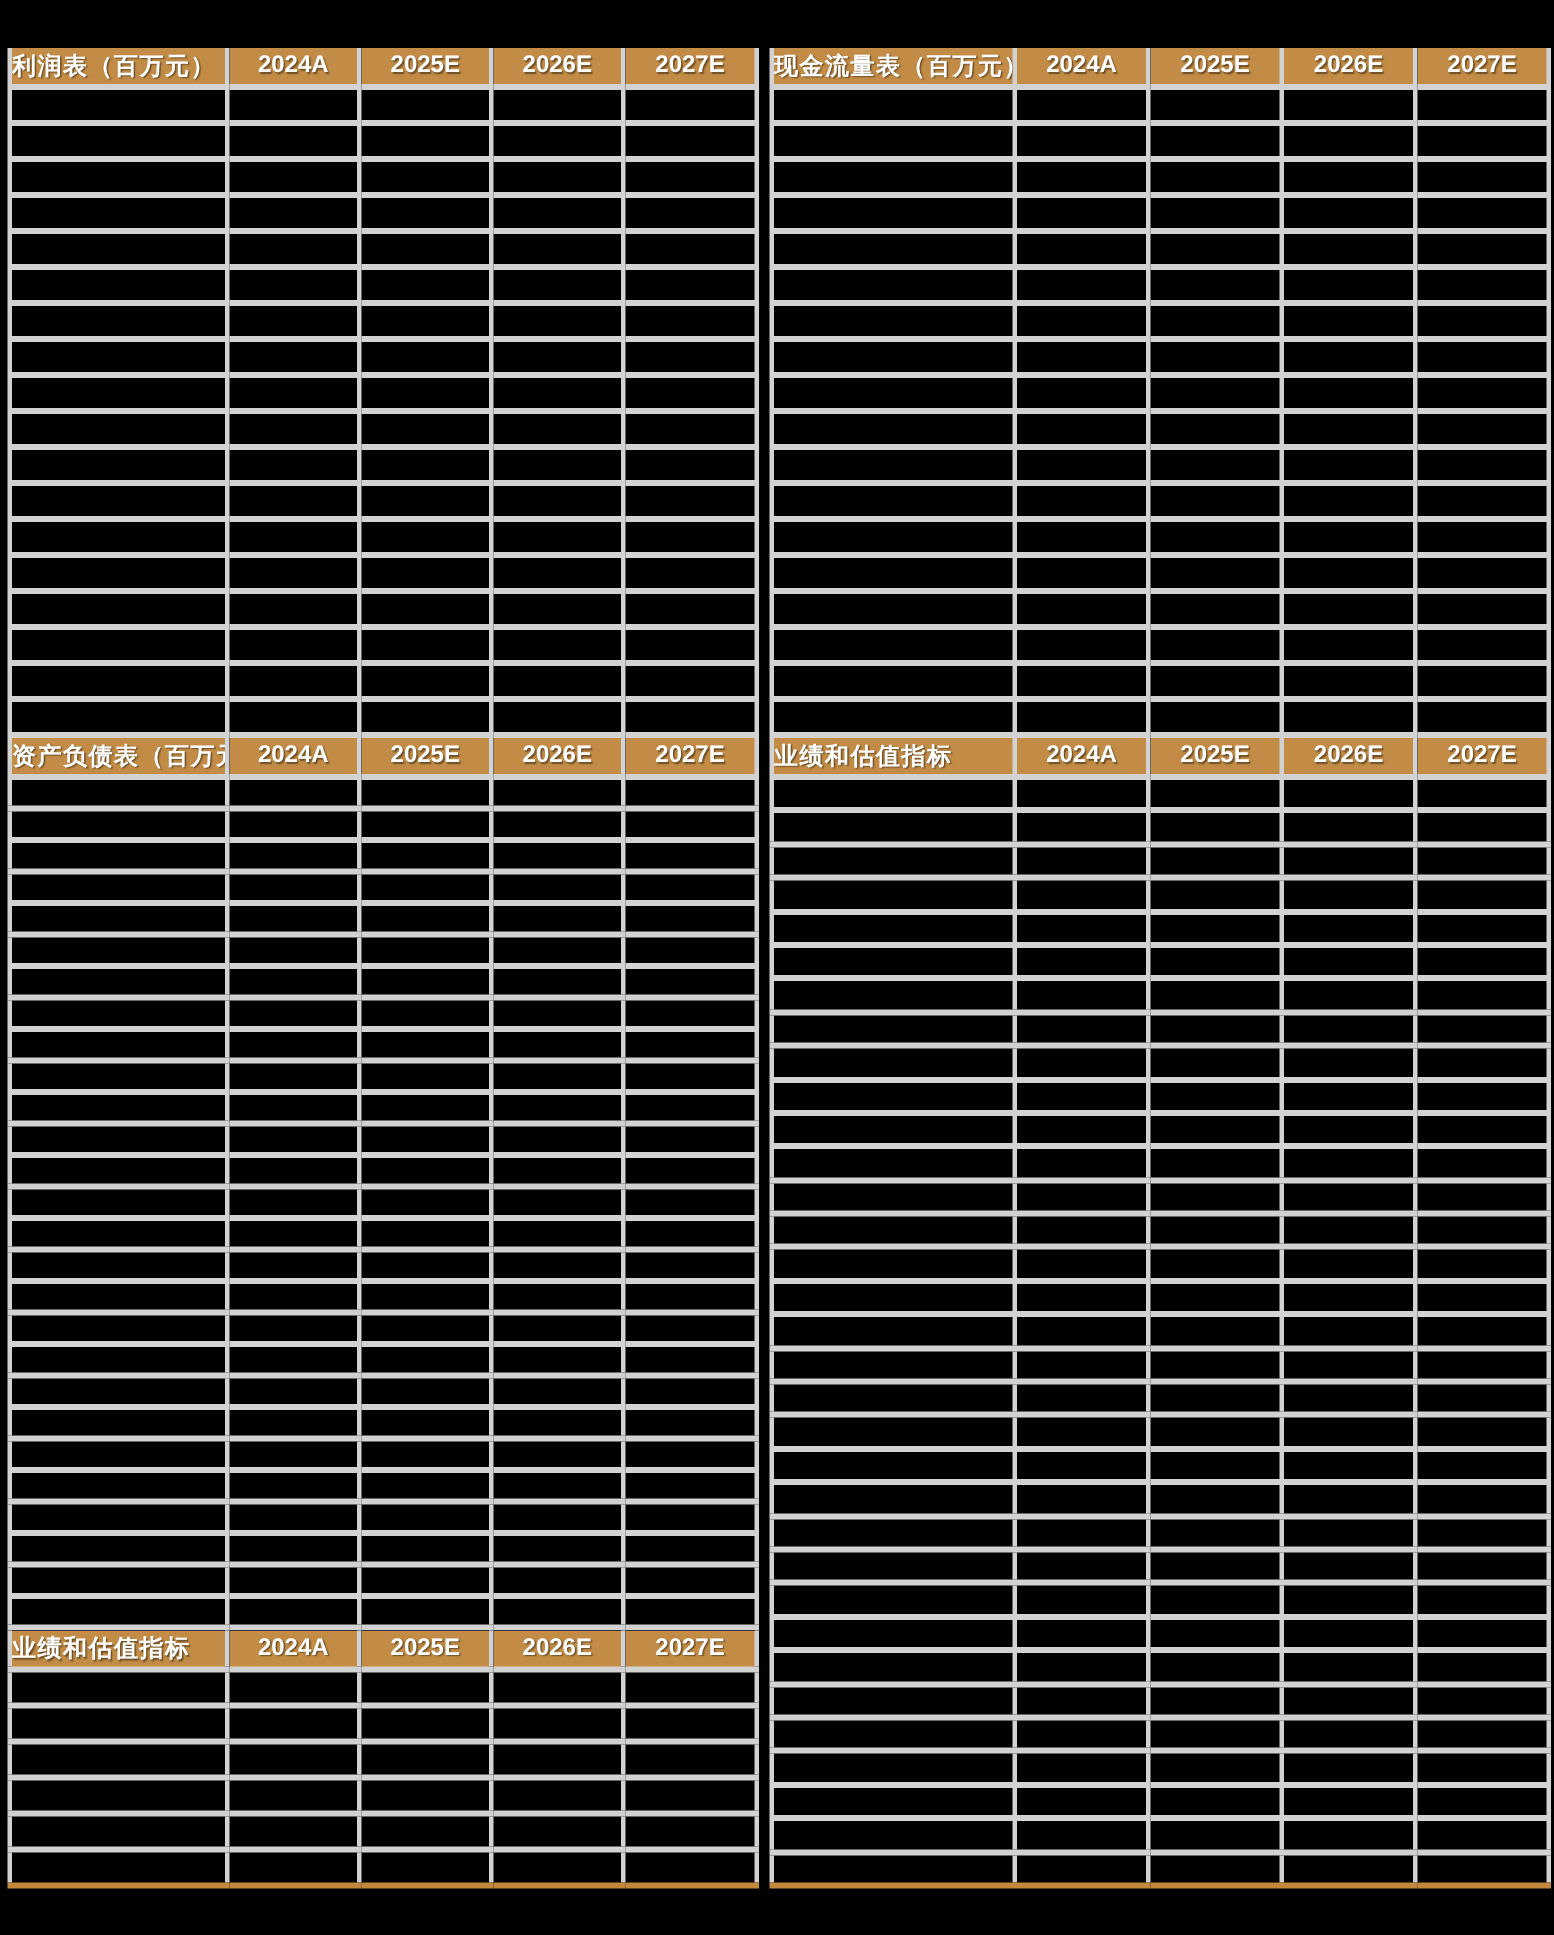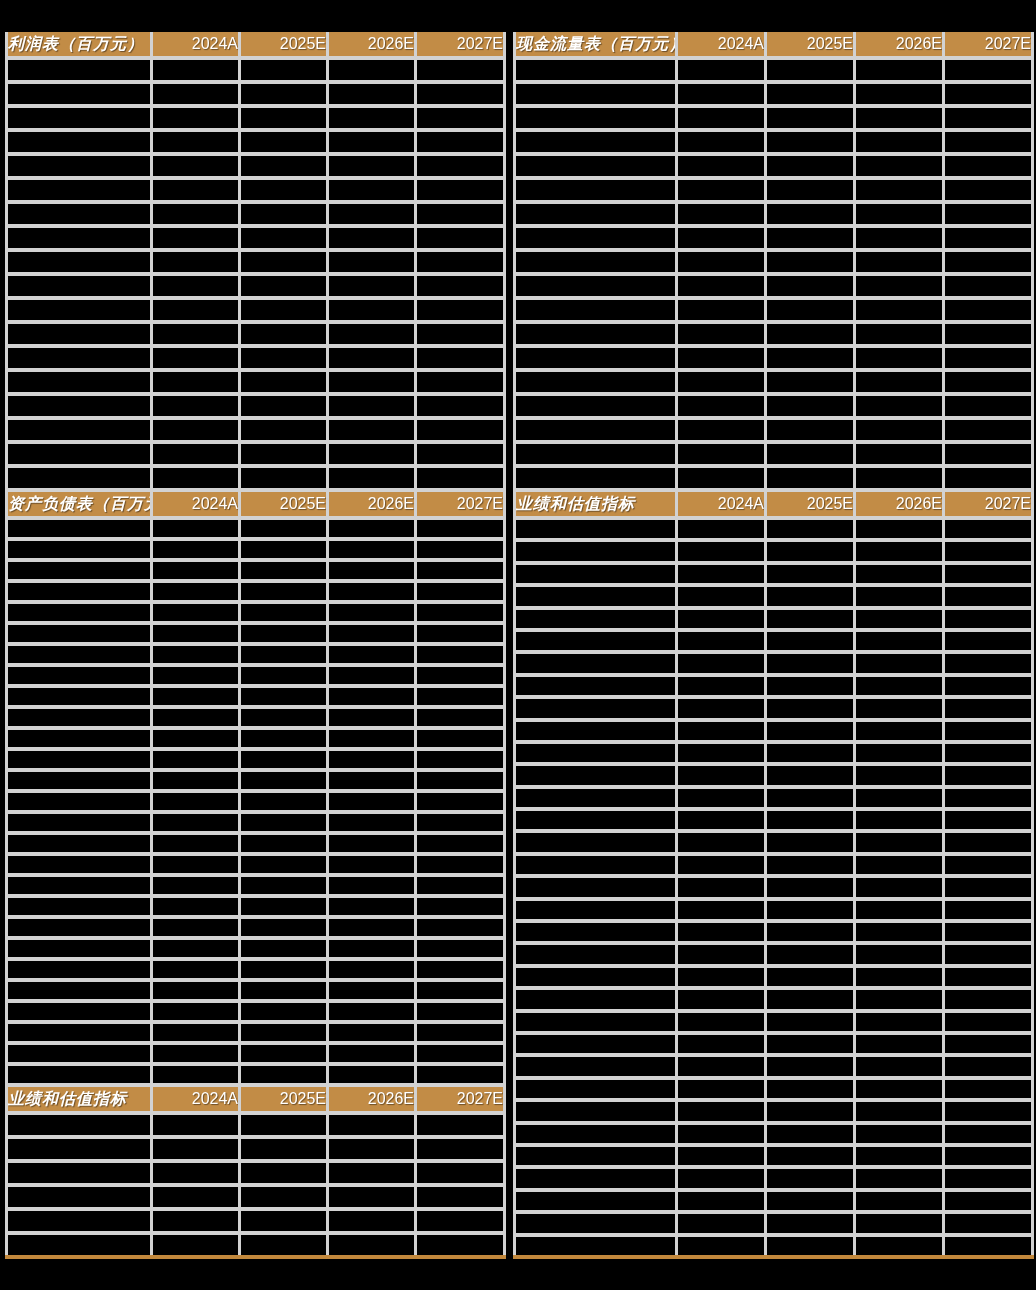--- a/index.html
+++ b/index.html
@@ -48,30 +48,28 @@
     background: #C28C46;
     color: #FFFFFF;
     height: 24px;
     vertical-align: middle;
     text-shadow: 1px 1px 1px rgba(0,0,0,0.45);
   }
   th.t-title {
     text-align: left;
     padding-left: 9px;
     font-family: "DejaVu Serif", "Liberation Serif", serif;
-    font-style: italic;
     font-weight: bold;
     font-size: 16px;
     letter-spacing: 1px;
   }
   th.t-year {
-    text-align: right;
     padding-right: 8px;
     font-family: "Liberation Sans", sans-serif;
-    font-weight: normal;
+    font-weight: bold;
     font-size: 16px;
   }
 
   
   .sec-income    tbody td { height: 20px;   }
   .sec-cashflow  tbody td { height: 20px;   }
   .sec-balance   tbody td { height: 17px;   }
   .sec-ratios    tbody td { height: 18.4px; }
   .sec-valuation tbody td { height: 20px;   }
 

